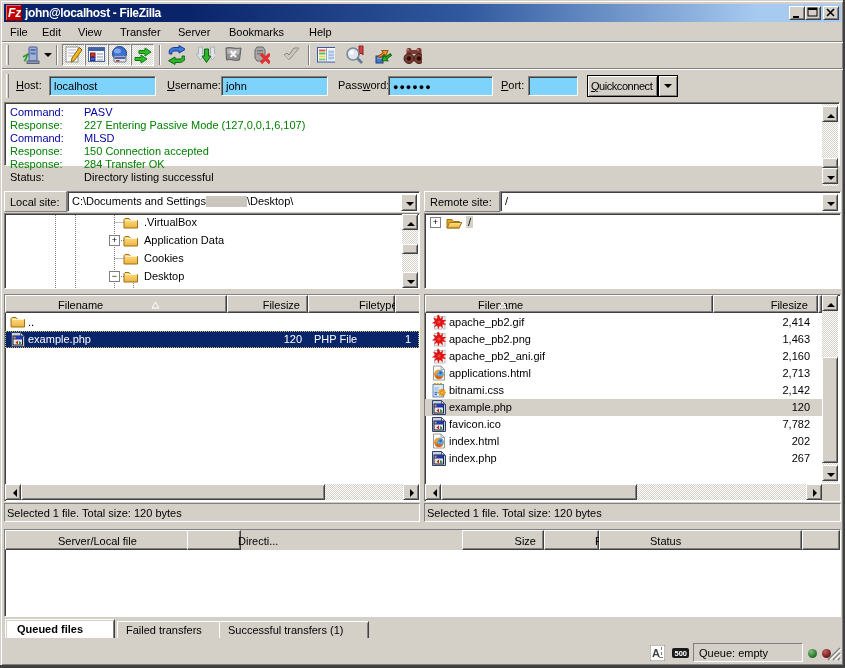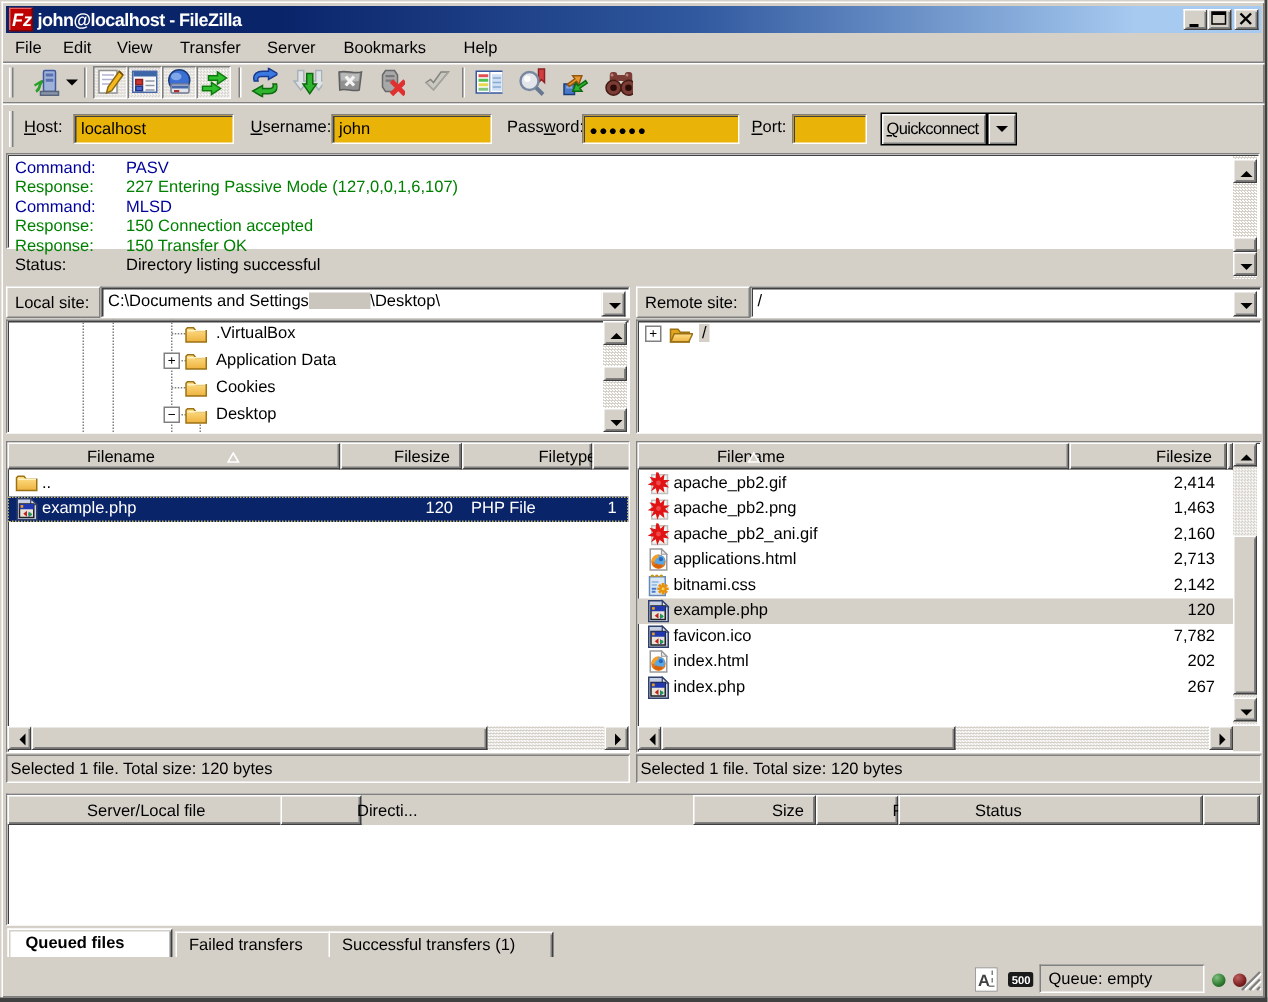--- a/index.html
+++ b/index.html
@@ -25,21 +25,21 @@
 
 #toolbar { left:4px; top:42px; width:837px; height:26px; }
 .tsep { position:absolute; top:3px; width:2px; height:20px; border-left:1px solid #808080; border-right:1px solid #fff; }
 .tico { position:absolute; top:3px; width:20px; height:20px; }
 .tglbtn { position:absolute; top:2px; width:23px; height:22px; border:1px solid; border-color:#808080 #fff #fff #808080; background-image:conic-gradient(#fff 25%, #d5d1c9 25% 50%, #fff 50% 75%, #d5d1c9 75%); background-size:2px 2px; }
 
 .etch { position:absolute; height:2px; border-top:1px solid #808080; border-bottom:1px solid #fff; }
 
 #qc { left:4px; top:69px; width:837px; height:33px; }
 #qc label { position:absolute; top:10px; }
-.field { position:absolute; background:#eab308; border:1px solid; border-color:#808080 #fff #fff #808080; box-shadow:inset 1px 1px 0 #404040; }
+.field { position:absolute; background:#7dd3fc; border:1px solid; border-color:#808080 #fff #fff #808080; box-shadow:inset 1px 1px 0 #404040; }
 .field .in { position:absolute; left:4px; top:3px; }
 u { text-decoration:underline; }
 
 #log { left:4px; top:102px; width:836px; height:64px; background:#fff; border:1px solid; border-color:#808080 #fff #fff #808080; box-shadow:inset 1px 1px 0 #404040; }
 #log .row { position:absolute; left:5px; height:13px; width:810px; white-space:pre; }
 #log .v { position:absolute; left:74px; }
 .blue { color:#00009c; }
 .green { color:#008000; }
 
 .combo { position:absolute; height:21px; background:#fff; border:1px solid; border-color:#808080 #fff #fff #808080; box-shadow:inset 1px 1px 0 #404040; }
@@ -324,21 +324,21 @@
     <div class="abs" style="left:654px;top:6px;width:20px;height:22px;background:#d4d0c8;border:1px solid #000;box-shadow:inset 1px 1px 0 #fff, inset -1px -1px 0 #808080">
         <div class="arr-d" style="left:5px;top:8px"></div>
       </div>
   </div>
 
   <div class="abs" id="log">
     <div class="row" style="top:3px"><span class="blue">Command:</span><span class="v blue">PASV</span></div>
     <div class="row" style="top:16px"><span class="green">Response:</span><span class="v green">227 Entering Passive Mode (127,0,0,1,6,107)</span></div>
     <div class="row" style="top:29px"><span class="blue">Command:</span><span class="v blue">MLSD</span></div>
     <div class="row" style="top:42px"><span class="green">Response:</span><span class="v green">150 Connection accepted</span></div>
-    <div class="row" style="top:55px"><span class="green">Response:</span><span class="v green">150 Transfer OK</span></div>
+    <div class="row" style="top:55px"><span class="green">Response:</span><span class="v green">284 Transfer OK</span></div>
     <div class="row" style="top:68px"><span>Status:</span><span class="v">Directory listing successful</span></div>
     <div class="sb" style="right:1px;top:1px;width:16px;height:82px"></div>
     <div class="sbtn" style="right:1px;top:3px">
         <div class="arr-u"></div>
       </div>
     <div class="sthumb" style="right:1px;top:55px;width:16px;height:10px"></div>
     <div class="sbtn" style="right:1px;top:65px">
         <div class="arr-d"></div>
       </div>
   </div>

